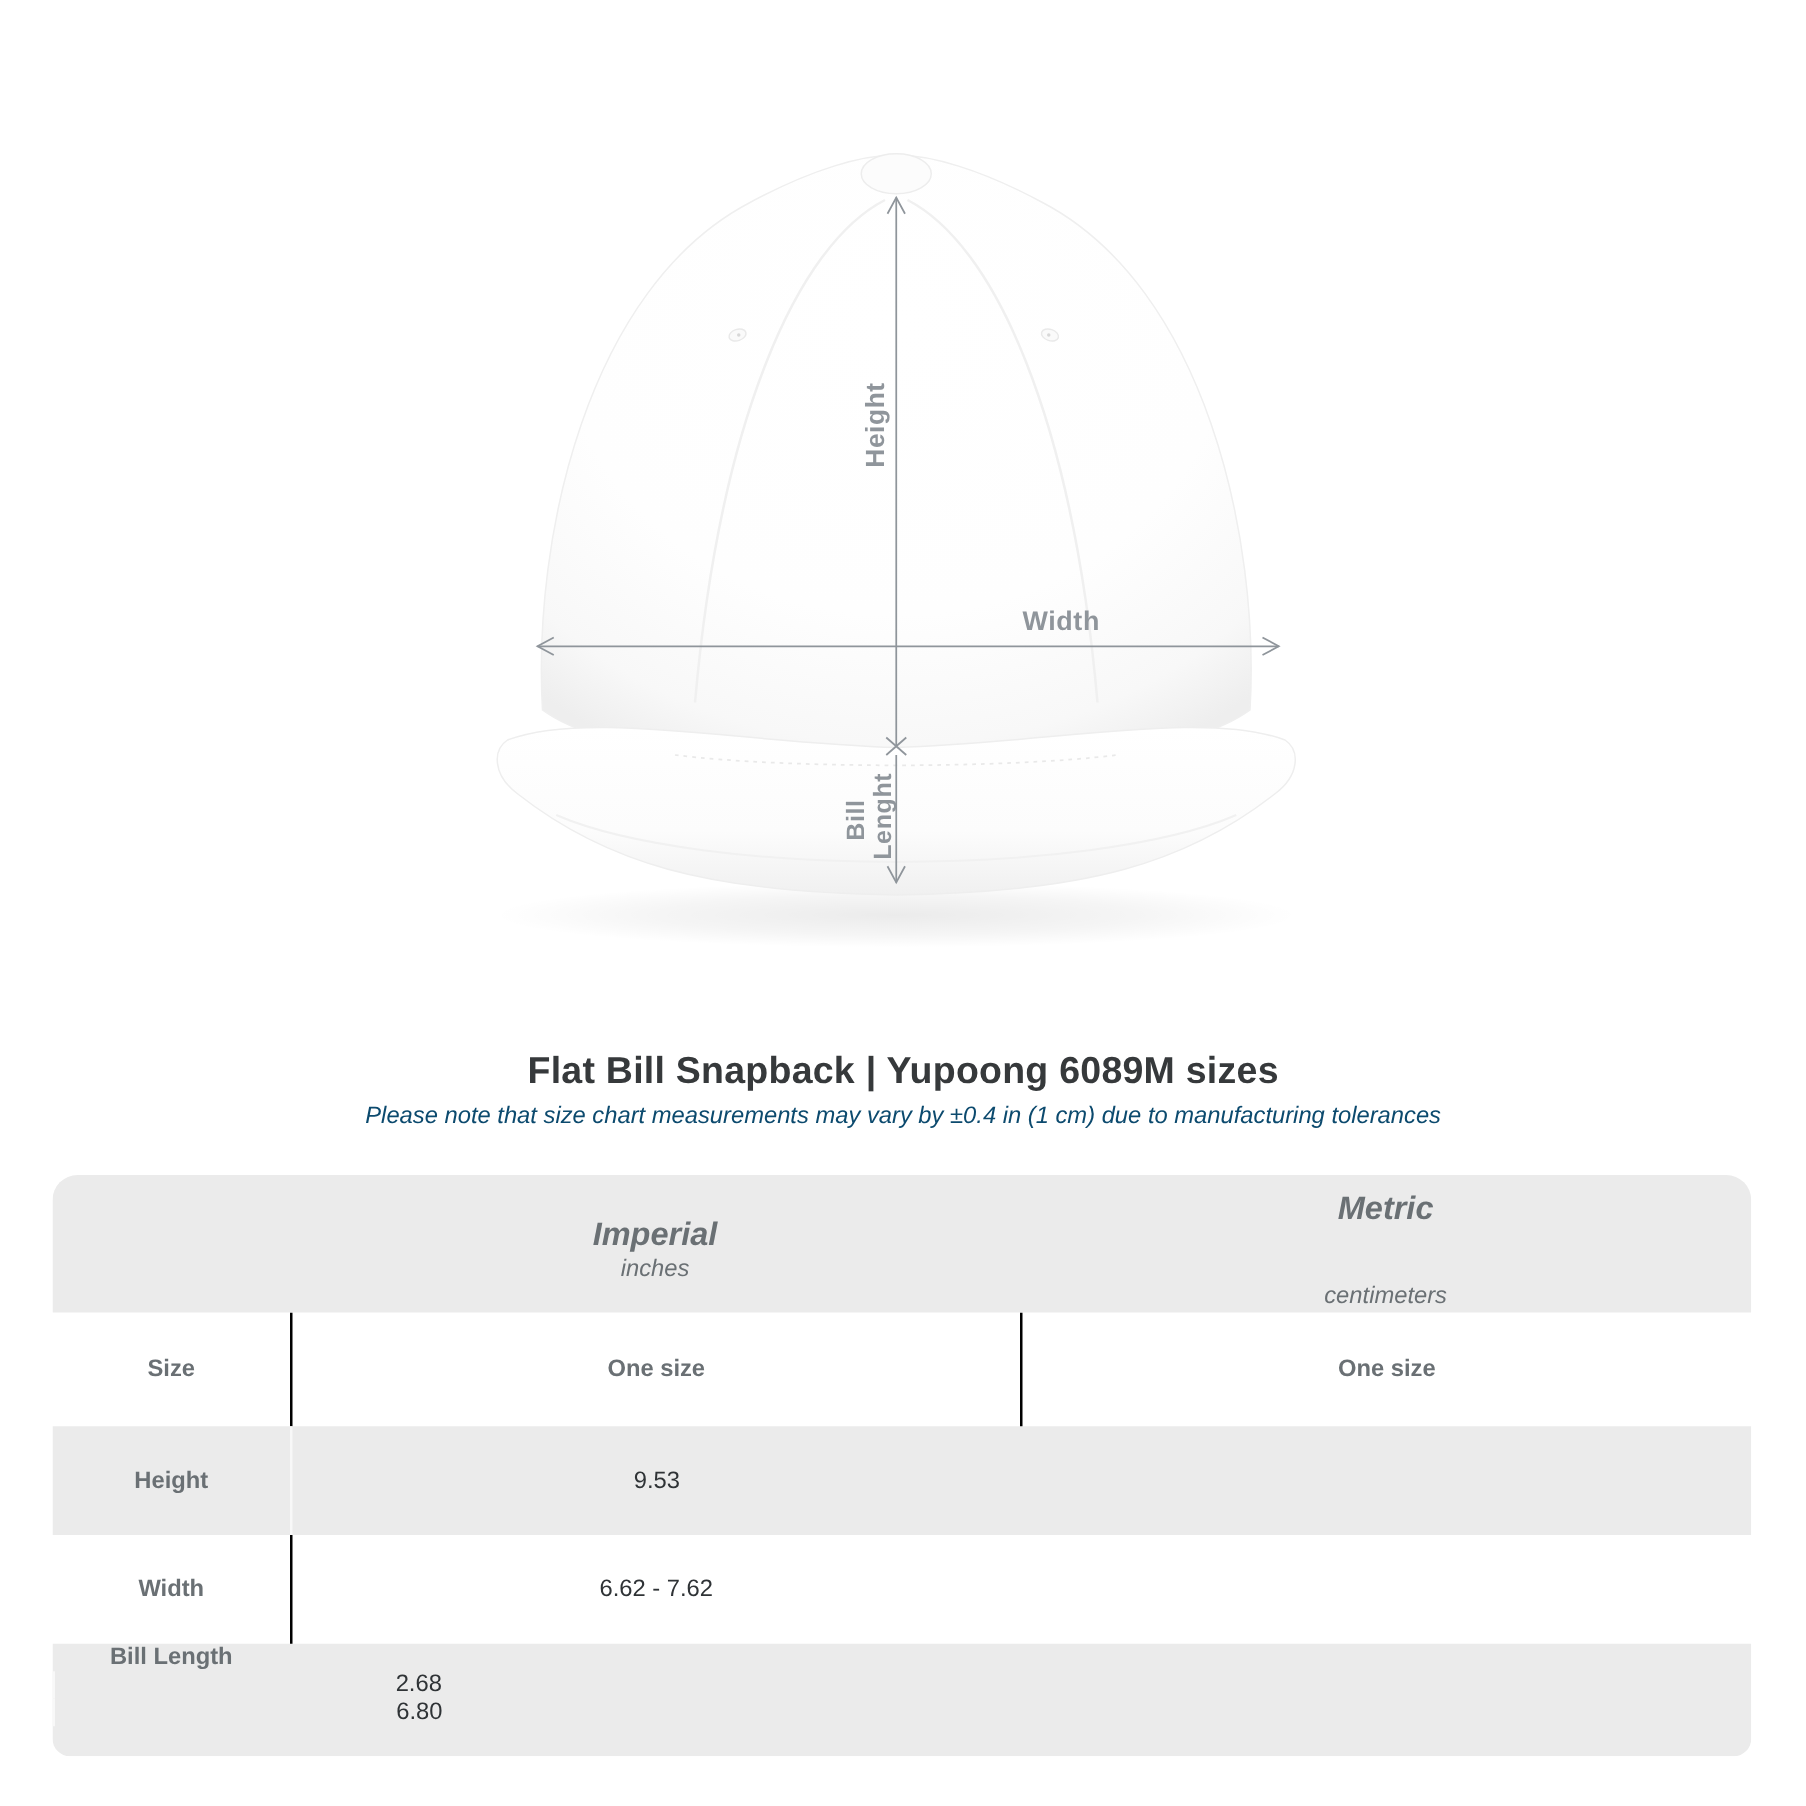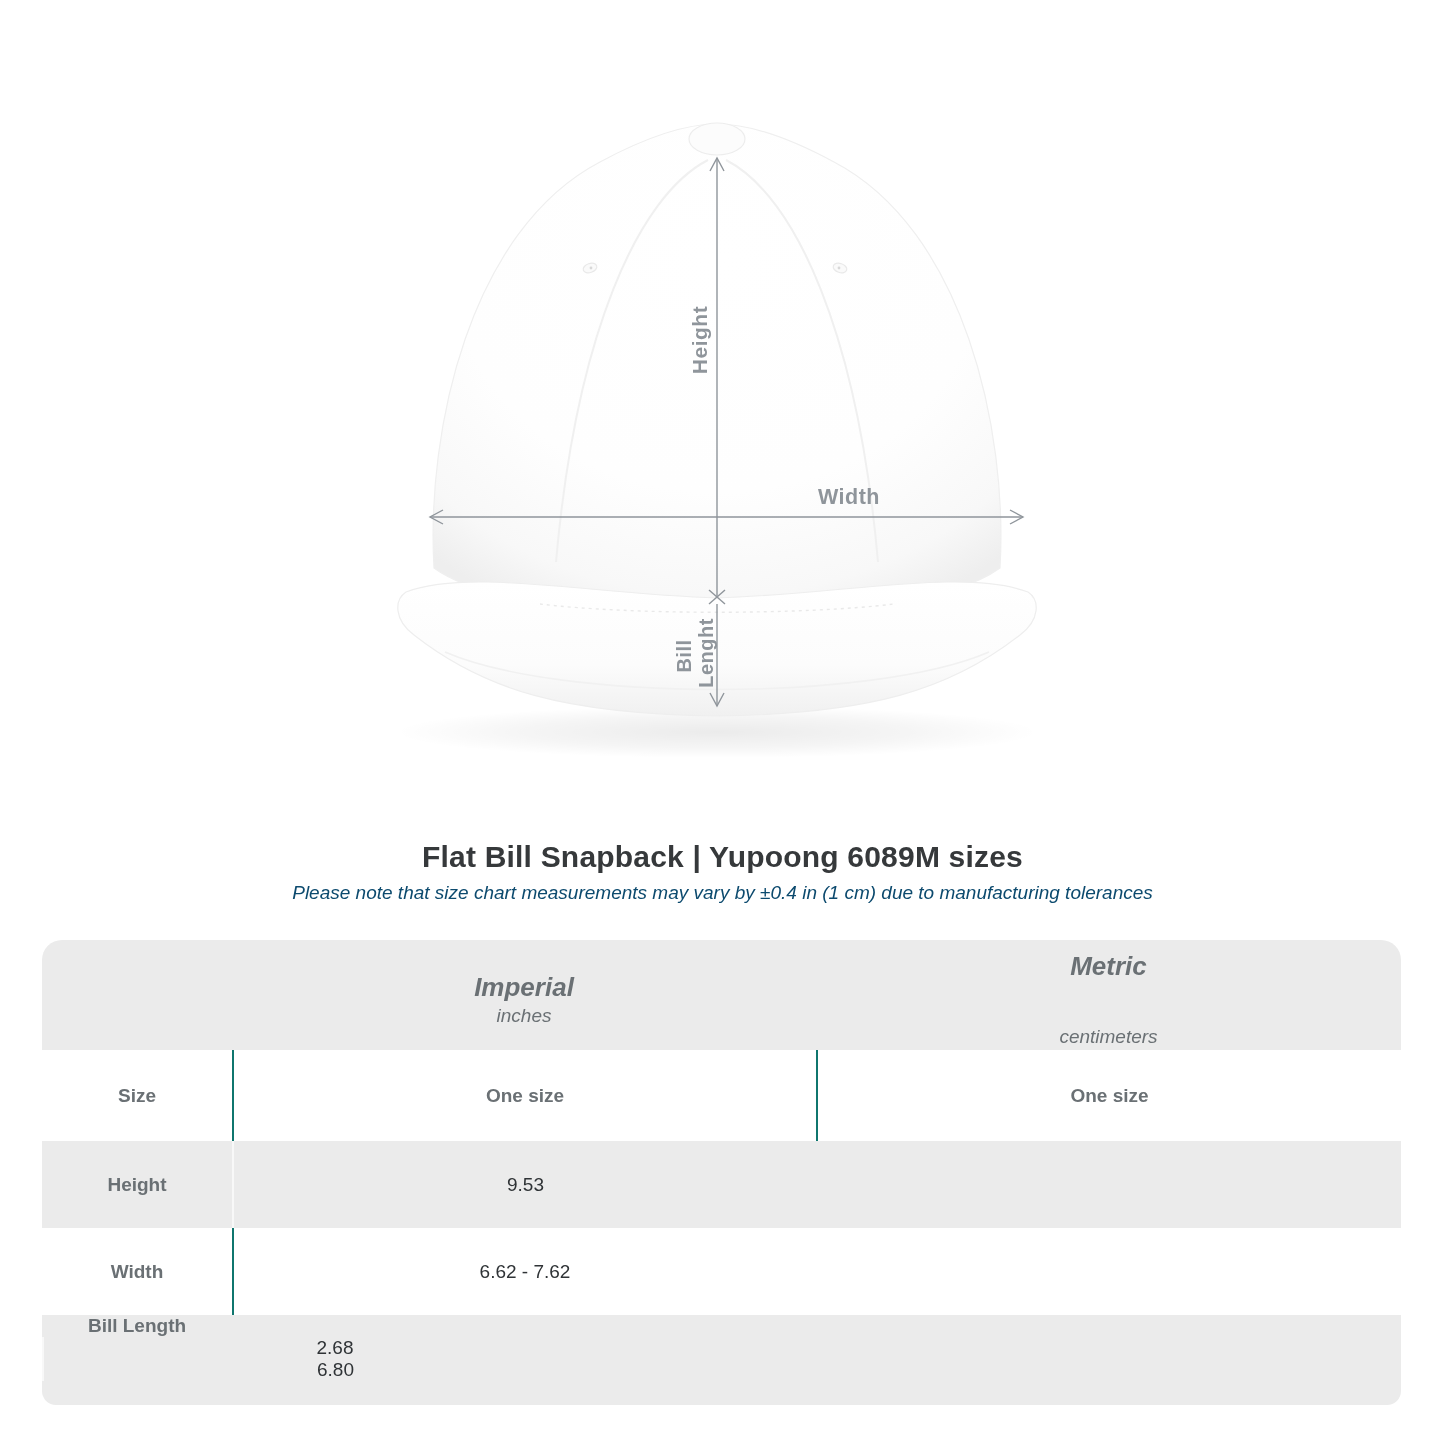--- a/index.html
+++ b/index.html
@@ -50,21 +50,21 @@
   .trow { display: flex; width: 100%; }
   .trow.white { background: #ffffff; }
   .trow.gray  { background: #ebebeb; }
   .trow .cell {
     display: flex; align-items: center; justify-content: center;
     text-align: center;
   }
   .cell.c-label { width: 190px; font-size: 19px; font-weight: bold; color: #6a7074; }
   .cell.c-imp   { width: 584px; }
   .cell.c-met   { width: 585px; }
-  .trow.white .cell + .cell { border-left: 2px solid #0f766e; }
+  .trow.white .cell + .cell { border-left: 2px solid #000000; }
   .trow.gray  .cell + .cell { border-left: 2px solid #f8f8f8; }
   .row-size   { height: 91px; }
   .row-height { height: 87px; }
   .row-width  { height: 87px; }
   .row-bill   { height: 90px; flex-direction: column; }
   .value      { font-size: 19px; color: #2f3336; }
   .value.bold { font-weight: bold; color: #6a7074; }
 
   
   .measure-label {

